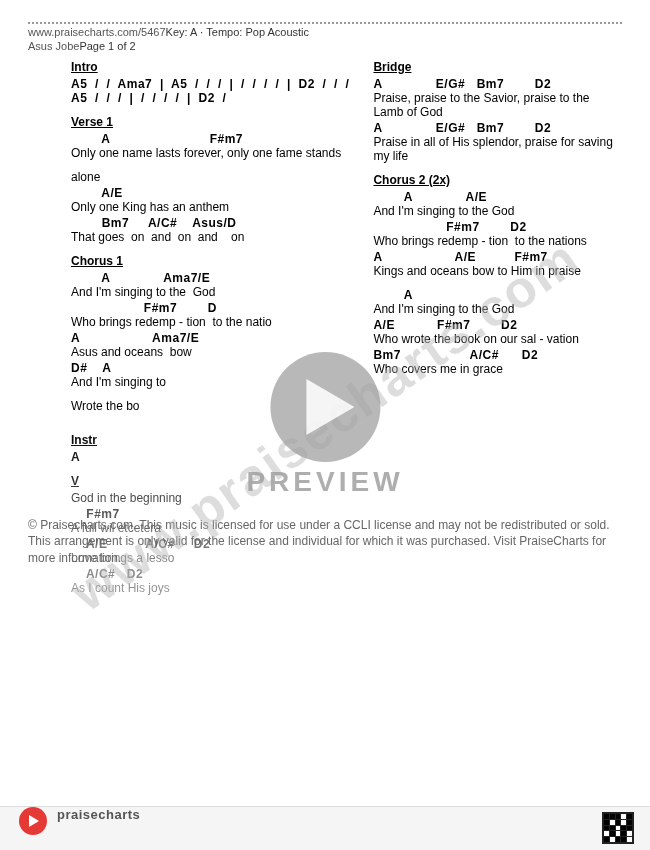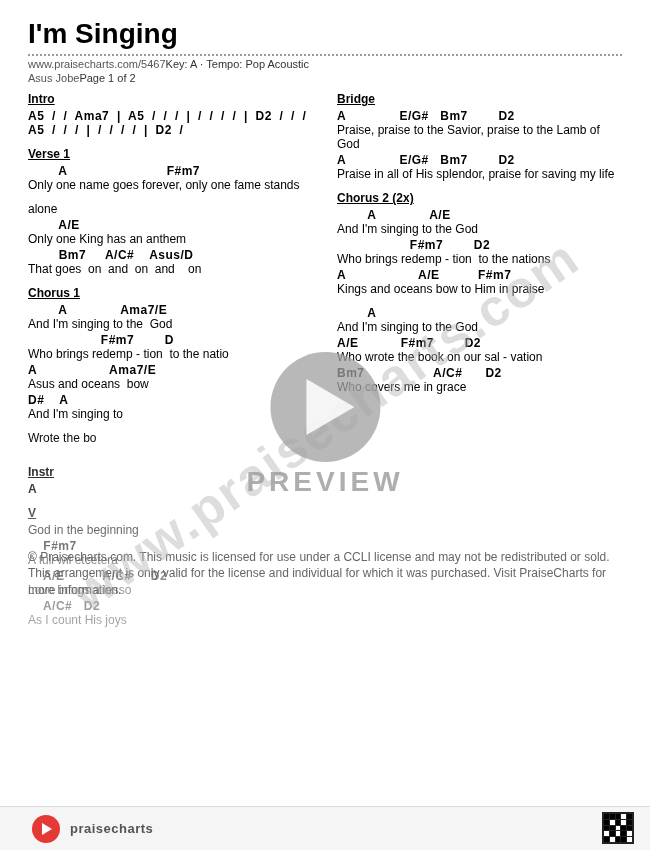--- a/index.html
+++ b/index.html
@@ -40,20 +40,21 @@
     }
 
     .meta-left { color: #555; }
     .meta-right { text-align: right; }
 
     .two-col {
       display: grid;
       grid-template-columns: 1fr 1fr;
       gap: 12px 24px;
       margin-top: 8px;
+      margin-left: 43px;
     }
 
     .section { margin-bottom: 10px; }
 
     .section-title {
       font-weight: bold;
       font-size: 12px;
       text-decoration: underline;
       margin-bottom: 3px;
     }
@@ -157,22 +158,22 @@
     
     .bottom-bar {
       position: absolute;
       bottom: 0;
       left: 0;
       width: 650px;
       height: 44px;
       background: #f5f5f5;
       border-top: 1px solid #ddd;
       display: flex;
-      align-items: center;
-      padding: 0 32px;
+      align-items: flex-start;
+      padding: 0 19px;
       z-index: 20;
     }
 
     .bottom-play-btn {
       width: 28px;
       height: 28px;
       border-radius: 50%;
       background: #e53935;
       display: flex;
       align-items: center;
@@ -228,21 +229,20 @@
       z-index: 6;
       line-height: 1.4;
     }
 
   </style>
 </head>
 <body>
 
 <div class="page-content">
 
-  <div class="song-title">I'm Singing</div>
   <div class="dotted-line"></div>
   <div class="meta-row">
     <span class="meta-left">www.praisecharts.com/5467</span>
     <span class="meta-right">Key: A · Tempo: Pop Acoustic</span>
   </div>
   <div class="meta-row">
     <span class="meta-left">Asus Jobe</span>
     <span class="meta-right">Page 1 of 2</span>
   </div>
 
@@ -250,21 +250,21 @@
 
     <div id="left-col">
         <div class="section">
           <div class="section-title">Intro</div>
           <div class="chord-line">A5  /  /  Ama7  |  A5  /  /  /  |  /  /  /  /  |  D2  /  /  /</div>
           <div class="chord-line">A5  /  /  /  |  /  /  /  /  |  D2  /</div>
         </div>
         <div class="section">
           <div class="section-title">Verse 1</div>
           <div class="chord-line">        A                          F#m7</div>
-          <div class="lyric-line">Only one name goes forever, only one fame stands</div>
+          <div class="lyric-line">Only one name lasts forever, only one fame stands</div>
           <div class="blank-line"></div>
           <div class="lyric-line">alone</div>
           <div class="chord-line">        A/E</div>
           <div class="lyric-line">Only one King has an anthem</div>
           <div class="chord-line">        Bm7     A/C#    Asus/D</div>
           <div class="lyric-line">That goes  on  and  on  and    on</div>
         </div>
         <div class="section">
           <div class="section-title">Chorus 1</div>
           <div class="chord-line">        A              Ama7/E</div>

